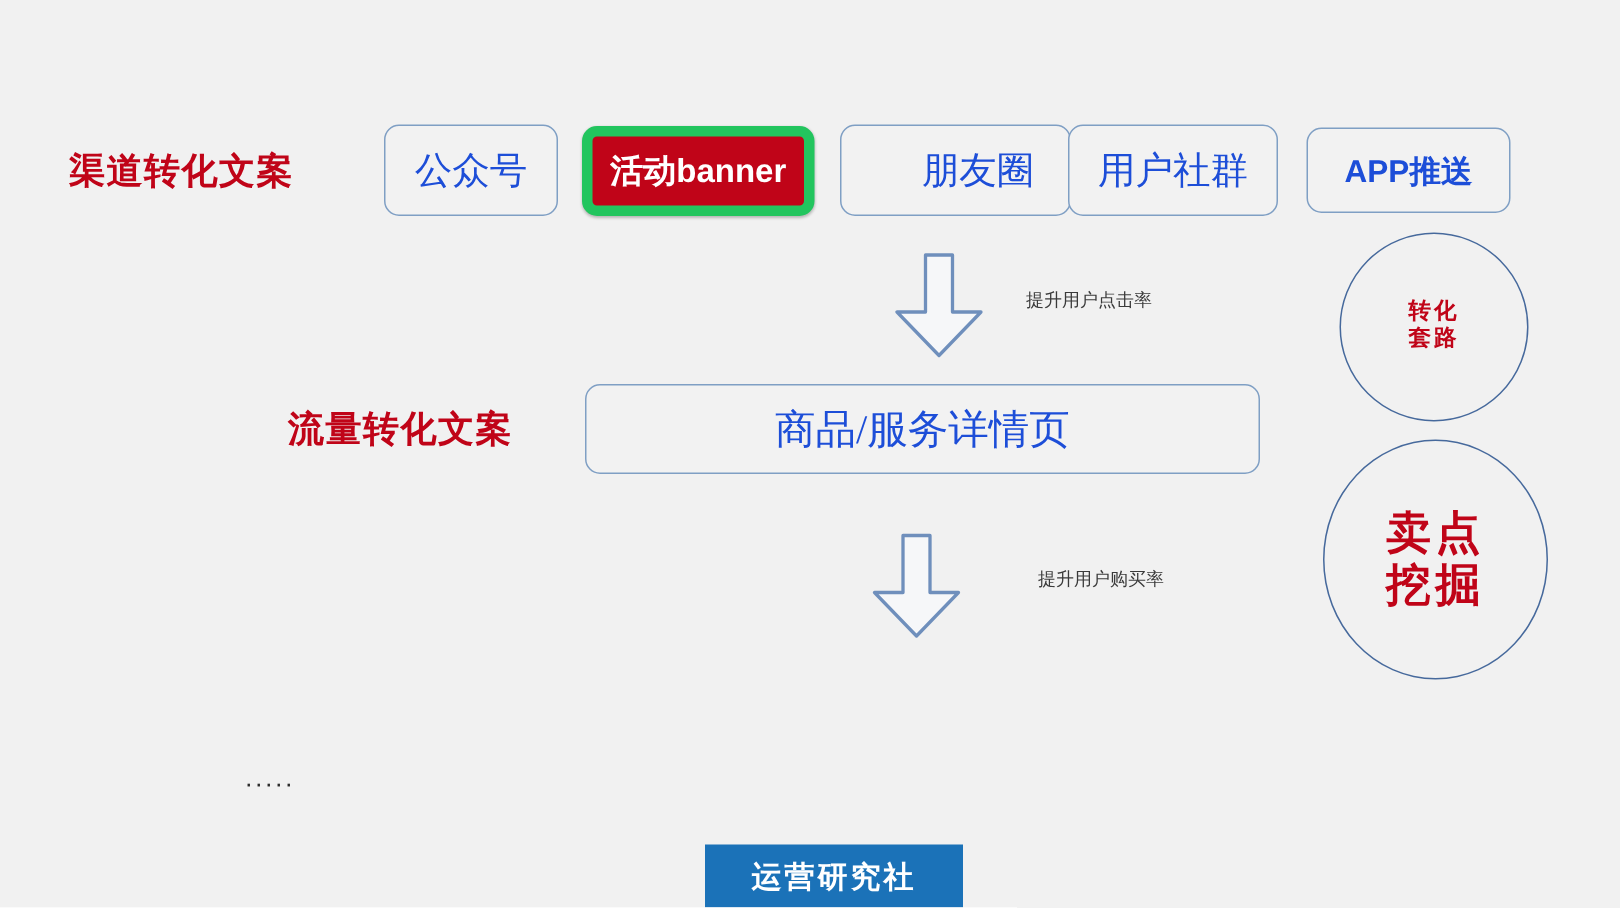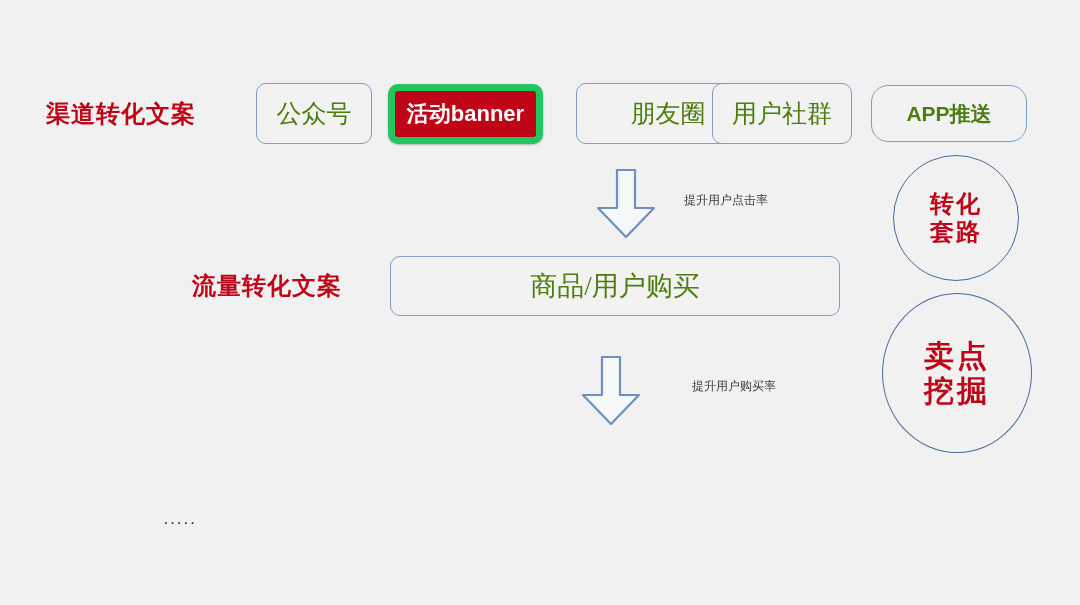--- a/index.html
+++ b/index.html
@@ -32,21 +32,21 @@
   
   .node {
     position: absolute;
     box-sizing: border-box;
     display: flex;
     align-items: center;
     justify-content: center;
     border-radius: 10px;
     background: #f2f2f2;
     border: 1.6px solid #7f9fc4;
-    color: #4d7c0f;
+    color: #1d4ed8;
     font-size: 25px;
     white-space: nowrap;
     font-family: "Liberation Serif", "DejaVu Serif", serif;
   }
   .node.highlight {
     background: #c00418;
     border: 7px solid #22c55e;
     color: #ffffff;
     font-family: "Liberation Sans", "DejaVu Sans", sans-serif;
     font-weight: bold;
@@ -58,23 +58,23 @@
   }
   .node.sans {
     font-family: "Liberation Sans", "DejaVu Sans", sans-serif;
     font-weight: bold;
     font-size: 21px;
   }
 
   
   #node-gzh     { left: 256px; top: 83px;  width: 116px; height: 61px; }
   #node-banner  { left: 388px; top: 84px;  width: 155px; height: 60px; }
-  #node-pyq     { left: 576px; top: 83px;  width: 154px; height: 61px; padding-left: 30px; }
+  #node-pyq     { left: 560px; top: 83px;  width: 154px; height: 61px; padding-left: 30px; }
   #node-shequn  { left: 712px; top: 83px;  width: 140px; height: 61px; }
-  #node-apppush { left: 871px; top: 85px;  width: 156px; height: 57px; border-radius: 17px; }
+  #node-apppush { left: 871px; top: 85px;  width: 136px; height: 57px; }
 
   
   #node-detail  { left: 390px; top: 256px; width: 450px; height: 60px; font-size: 27px; }
   #node-buy     { left: 543px; top: 438px; width: 163px; height: 61px; }
 
   
   .arrow {
     position: absolute;
   }
   #arrow-top    { left: 595px; top: 168px; }
@@ -103,21 +103,21 @@
     align-items: center;
     justify-content: center;
     color: #c00418;
     font-family: "Liberation Serif", "DejaVu Serif", serif;
     font-weight: bold;
     line-height: 1.18;
   }
   #circle-route {
     left: 893px; top: 155px;
     width: 126px; height: 126px;
-    font-size: 24px;
+    font-size: 15px;
     letter-spacing: 2px;
   }
   #circle-selling {
     left: 882px; top: 293px;
     width: 150px; height: 160px;
     font-size: 30px;
     letter-spacing: 3px;
   }
 
   
@@ -168,21 +168,21 @@
   <div id="node-apppush" class="node sans">APP推送</div>
 
   <div id="arrow-top" class="arrow">
     <svg width="62" height="72" viewBox="0 0 62 72" xmlns="http://www.w3.org/2000/svg">
       <polygon points="22,2 40,2 40,40 59,40 31,69 3,40 22,40" fill="#f6f7f9" stroke="#6f8fbc" stroke-width="2.2" stroke-linejoin="round"></polygon>
     </svg>
   </div>
 
   <div id="caption-click" class="arrow-caption">提升用户点击率</div>
 
-  <div id="node-detail" class="node">商品/用户购买</div>
+  <div id="node-detail" class="node">商品/服务详情页</div>
 
   <div id="arrow-bottom" class="arrow">
     <svg width="62" height="72" viewBox="0 0 62 72" xmlns="http://www.w3.org/2000/svg">
       <polygon points="22,2 40,2 40,40 59,40 31,69 3,40 22,40" fill="#f6f7f9" stroke="#6f8fbc" stroke-width="2.2" stroke-linejoin="round"></polygon>
     </svg>
   </div>
 
   <div id="caption-buy" class="arrow-caption">提升用户购买率</div>
 
 
@@ -191,14 +191,17 @@
   <div id="circle-route" class="circle">
     <span>转化</span>
     <span>套路</span>
   </div>
 
   <div id="circle-selling" class="circle">
     <span>卖点</span>
     <span>挖掘</span>
   </div>
 
+  <div id="brand-banner">
+    <span class="brand-text">运营研究社</span>
+  </div>
 
 </div>
 
 </body></html>

